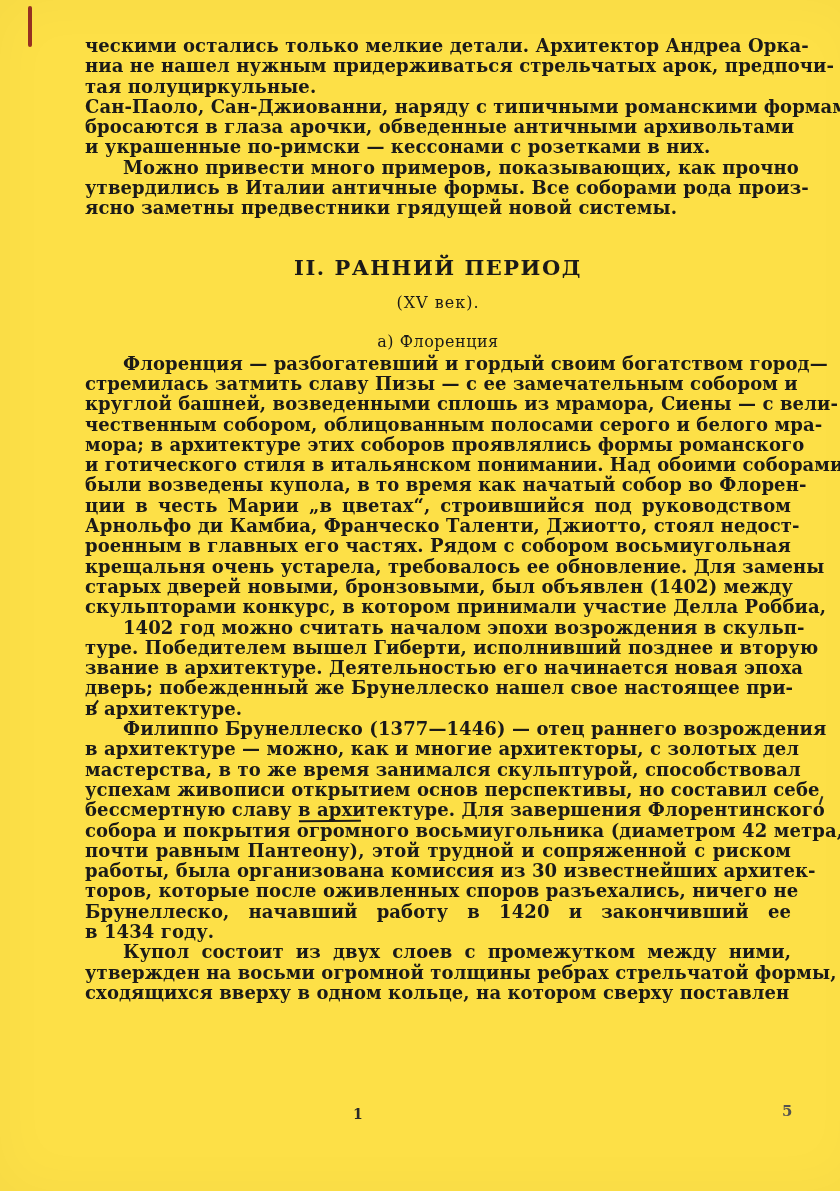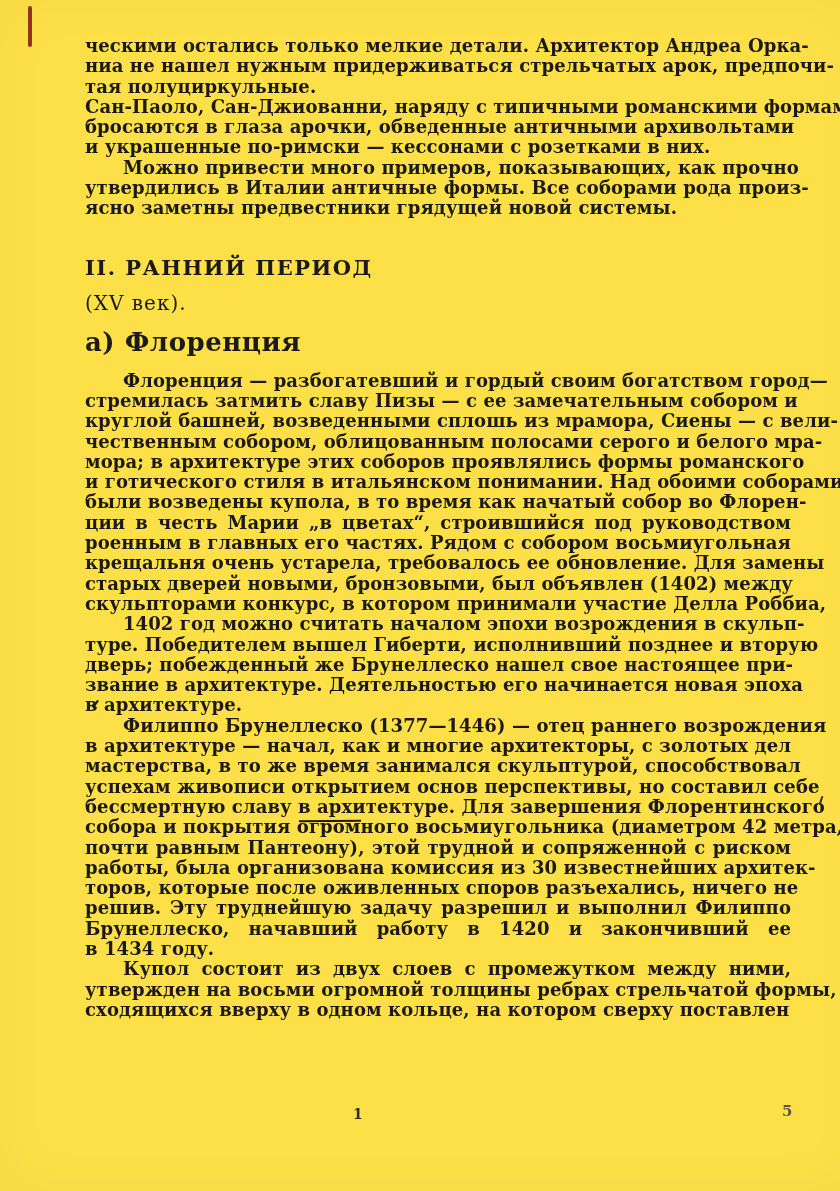--- a/index.html
+++ b/index.html
@@ -33,40 +33,39 @@
     text-align: justify;
     text-align-last: justify;
     white-space: nowrap;
   }
   .para .line.last {
     text-align-last: left;
     white-space: normal;
   }
   .para .line.first-indent { padding-left: 38px; }
 
-  .heading-block { }
+  .heading-block { text-align: center; }
   .section-title {
     margin-top: 36px;
     font-size: 21px;
     font-weight: 700;
     letter-spacing: 1.5px;
     line-height: 26px;
   }
   .section-subtitle {
     margin-top: 12px;
-    font-size: 20px;
+    font-size: 16px;
     font-weight: 400;
     letter-spacing: 1px;
     line-height: 20px;
   }
   .subsection-title {
     margin-top: 17px;
-    margin-bottom: 17px;
-    font-size: 26px;
-    font-weight: 700;
+    font-size: 16px;
+    font-weight: 400;
     letter-spacing: 0.5px;
     line-height: 24px;
   }
 
   .footer-signature {
     position: absolute;
     left: 353px;
     top: 1106px;
     font-size: 14px;
     font-weight: 700;
@@ -145,43 +144,43 @@
     <div>
         <div class="para">
           <span class="line first-indent">Флоренция — разбогатевший и гордый своим богатством город—</span>
           <span class="line">стремилась затмить славу Пизы — с ее замечательным собором и</span>
           <span class="line">круглой башней, возведенными сплошь из мрамора, Сиены — с вели-</span>
           <span class="line">чественным собором, облицованным полосами серого и белого мра-</span>
           <span class="line">мора; в архитектуре этих соборов проявлялись формы романского</span>
           <span class="line">и готического стиля в итальянском понимании. Над обоими соборами</span>
           <span class="line">были возведены купола, в то время как начатый собор во Флорен-</span>
           <span class="line">ции в честь Марии „в цветах“, строившийся под руководством</span>
+          <span class="line">Арнольфо ди Камбиа, Франческо Таленти, Джиотто, стоял недост-</span>
           <span class="line">роенным в главных его частях. Рядом с собором восьмиугольная</span>
           <span class="line">крещальня очень устарела, требовалось ее обновление. Для замены</span>
           <span class="line">старых дверей новыми, бронзовыми, был объявлен (1402) между</span>
           <span class="line">скульпторами конкурс, в котором принимали участие Делла Роббиа,</span>
         </div>
         <div class="para">
           <span class="line first-indent">1402 год можно считать началом эпохи возрождения в скульп-</span>
           <span class="line">туре. Победителем вышел Гиберти, исполнивший позднее и вторую</span>
+          <span class="line">звание в архитектуре. Деятельностью его начинается новая эпоха</span>
           <span class="line">дверь; побежденный же Брунеллеско нашел свое настоящее при-</span>
-          <span class="line">звание в архитектуре. Деятельностью его начинается новая эпоха</span>
           <span class="line last">в архитектуре.</span>
         </div>
         <div class="para">
           <span class="line first-indent">Филиппо Брунеллеско (1377—1446) — отец раннего возрождения</span>
-          <span class="line">в архитектуре — начал, как и многие архитекторы, с золотых дел</span>
+          <span class="line">в архитектуре — можно, как и многие архитекторы, с золотых дел</span>
           <span class="line">мастерства, в то же время занимался скульптурой, способствовал</span>
           <span class="line">успехам живописи открытием основ перспективы, но составил себе</span>
           <span class="line">бессмертную славу в архитектуре. Для завершения Флорентинского</span>
           <span class="line">собора и покрытия огромного восьмиугольника (диаметром 42 метра,</span>
           <span class="line">почти равным Пантеону), этой трудной и сопряженной с риском</span>
           <span class="line">работы, была организована комиссия из 30 известнейших архитек-</span>
           <span class="line">торов, которые после оживленных споров разъехались, ничего не</span>
-          <span class="line">решив. Эту труднейшую задачу разрешил и выполнил Филиппо</span>
           <span class="line">Брунеллеско, начавший работу в 1420 и закончивший ее</span>
           <span class="line last">в 1434 году.</span>
         </div>
         <div class="para">
           <span class="line first-indent">Купол состоит из двух слоев с промежутком между ними,</span>
           <span class="line">утвержден на восьми огромной толщины ребрах стрельчатой формы,</span>
           <span class="line last">сходящихся вверху в одном кольце, на котором сверху поставлен</span>
         </div>
       </div>
 

